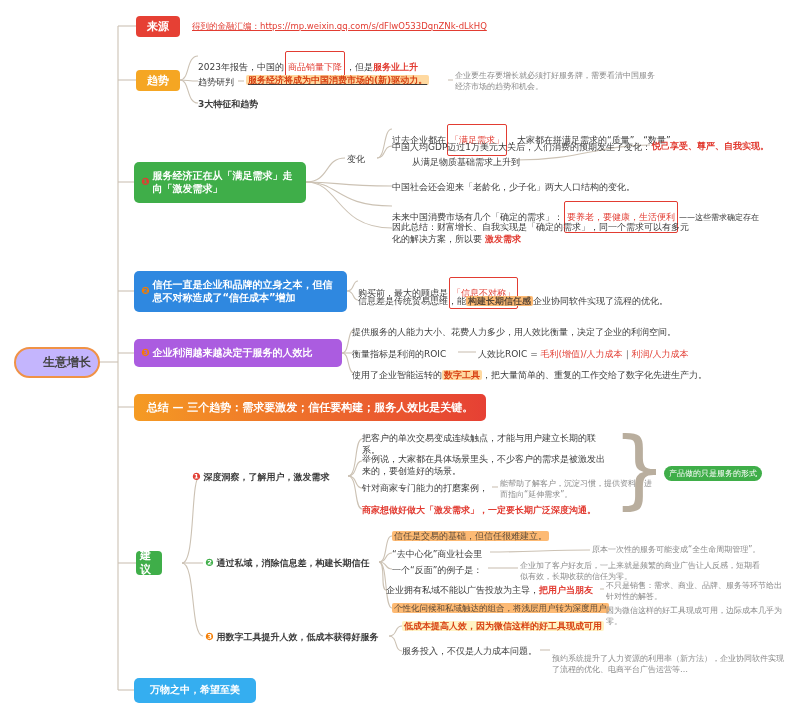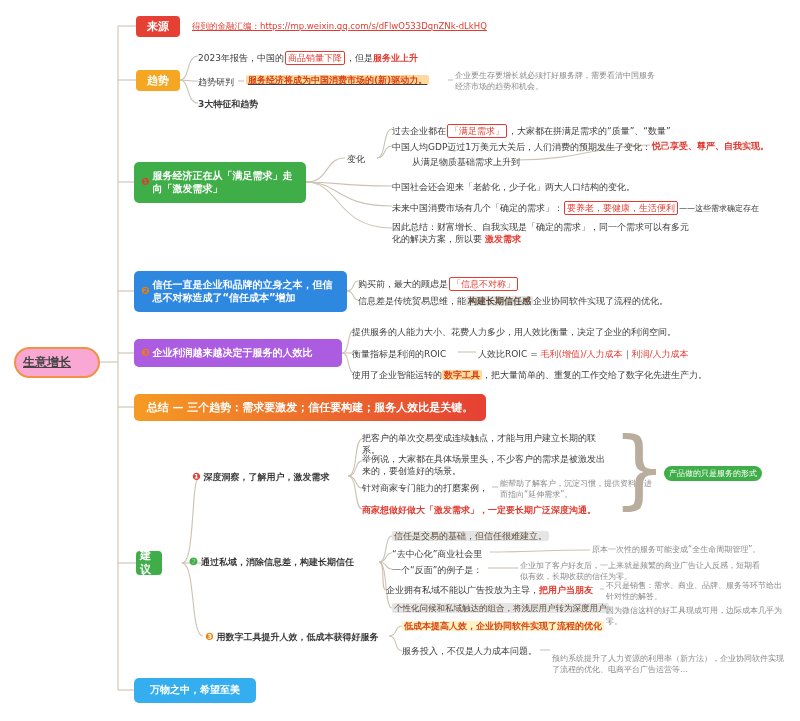--- a/index.html
+++ b/index.html
@@ -3,39 +3,39 @@
 <meta charset="utf-8">
 <style>
   html,body{margin:0;padding:0;background:#fff;}
   .canvas{position:relative;width:800px;height:721px;background:#ffffff;overflow:hidden;
           font-family:"DejaVu Sans","Liberation Sans",sans-serif;}
   svg.links{position:absolute;left:0;top:0;pointer-events:none;}
   .node{position:absolute;display:flex;align-items:center;justify-content:flex-start;
         box-sizing:border-box;color:#fff;font-weight:bold;border-radius:5px;padding:3px 7px;
         font-size:10px;line-height:1.25;}
   .pill{justify-content:center;font-size:11px;border-radius:4px;padding:2px 4px;}
-  .root{border:2px solid #f09246;background:#f9a8d4;color:#444;border-radius:17px;
-        font-size:12px;justify-content:flex-start;text-decoration:underline;}
+  .root{border:2px solid #f09246;background:#c4b5fd;color:#444;border-radius:17px;
+        font-size:12px;justify-content:flex-end;}
   .n-red{background:#e64034;}
   .n-org{background:#f5a623;}
   .n-green{background:#3fae49;}
   .n-blue{background:#2f88e0;}
   .n-purple{background:#ab5ce0;}
   .n-sum{background:linear-gradient(90deg,#f59b23,#e64034);justify-content:center;font-size:11px;}
   .n-lblue{background:#35aef0;justify-content:center;}
   .txt{position:absolute;font-size:9px;color:#3c3c3c;line-height:1.35;white-space:nowrap;}
   .wrap{white-space:normal;}
   .note{font-size:8px;color:#8b8b8b;}
   .b{font-weight:bold;}
   .red{color:#e23c32;}
   .redb{color:#e23c32;font-weight:bold;}
   .rbox{display:inline-block;border:1px solid #e23c32;color:#e23c32;border-radius:2px;
-        padding:0 2px;margin:0 1px;}
+        padding:9px 2px;margin:0 1px;}
   .hl-org{background:#ffd9a0;color:#d84315;font-weight:bold;padding:0 2px;border-radius:2px;}
-  .hl-yel{background:#e5e5e5;color:#5d4a38;padding:0 2px;border-radius:2px;}
+  .hl-yel{background:#fdba74;color:#5d4a38;padding:0 2px;border-radius:2px;}
   .hl-crm{background:#fff3c4;color:#d84315;font-weight:bold;padding:0 2px;border-radius:2px;}
   .circ{margin-right:3px;font-size:10px;}
   .c-red{color:#e23c32;}
   .c-grn{color:#3fae49;}
   .c-orgn{color:#f57c00;}
   .link{color:#e23c32;text-decoration:underline;font-size:8.5px;}
   .brace{position:absolute;color:#b9ae9e;font-size:86px;font-family:"DejaVu Sans",sans-serif;
          line-height:1;font-weight:normal;}
   .gpill{position:absolute;background:#3fae49;color:#fff;font-size:8px;border-radius:8px;
          padding:2px 5px;white-space:nowrap;}
@@ -213,21 +213,21 @@
   <div class="txt redb" style="left:362px;top:504px;">
     <span>商家想做好做大「激发需求」，一定要长期广泛深度沟通。</span>
   </div>
   <div class="brace" style="left:612px;top:425px;">
     <span>}</span>
   </div>
   <div class="gpill" style="left:664px;top:466px;">
     <span>产品做的只是服务的形式</span>
   </div>
 
-  <div class="txt b" style="left:189px;top:556px;font-family:Liberation Mono, monospace;">
+  <div class="txt b" style="left:205px;top:556px;">
     <span class="circ c-grn">❷</span><span>通过私域，消除信息差，构建长期信任</span>
   </div>
   <div class="txt" style="left:392px;top:530px;">
     <span class="hl-yel">信任是交易的基础，但信任很难建立。</span>
   </div>
   <div class="txt" style="left:392px;top:548px;">
     <span>“去中心化”商业社会里</span>
   </div>
   <div class="txt note wrap" style="left:592px;top:545px;width:190px;">
     <span>原本一次性的服务可能变成“全生命周期管理”。</span>
@@ -248,21 +248,21 @@
     <span class="hl-yel">个性化问候和私域触达的组合，将浅层用户转为深度用户</span>
   </div>
   <div class="txt note wrap" style="left:606px;top:606px;width:180px;">
     <span>因为微信这样的好工具现成可用，边际成本几乎为零。</span>
   </div>
 
   <div class="txt b" style="left:205px;top:630px;">
     <span class="circ c-orgn">❸</span><span>用数字工具提升人效，低成本获得好服务</span>
   </div>
   <div class="txt" style="left:402px;top:620px;">
-    <span class="hl-crm">低成本提高人效，企业协同软件实现了流程的优化</span>
+    <span class="hl-crm">低成本提高人效，因为微信这样的好工具现成可用</span>
   </div>
   <div class="txt" style="left:402px;top:645px;">
     <span>服务投入，不仅是人力成本问题。</span>
   </div>
   <div class="txt note wrap" style="left:552px;top:639px;width:235px;margin-top:15px;">
     <span>预约系统提升了人力资源的利用率（新方法），企业协同软件实现了流程的优化、电商平台广告运营等…</span>
   </div>
 
   <div class="node n-lblue" style="left:134px;top:678px;width:122px;height:25px;">
     <span>万物之中，希望至美</span>

